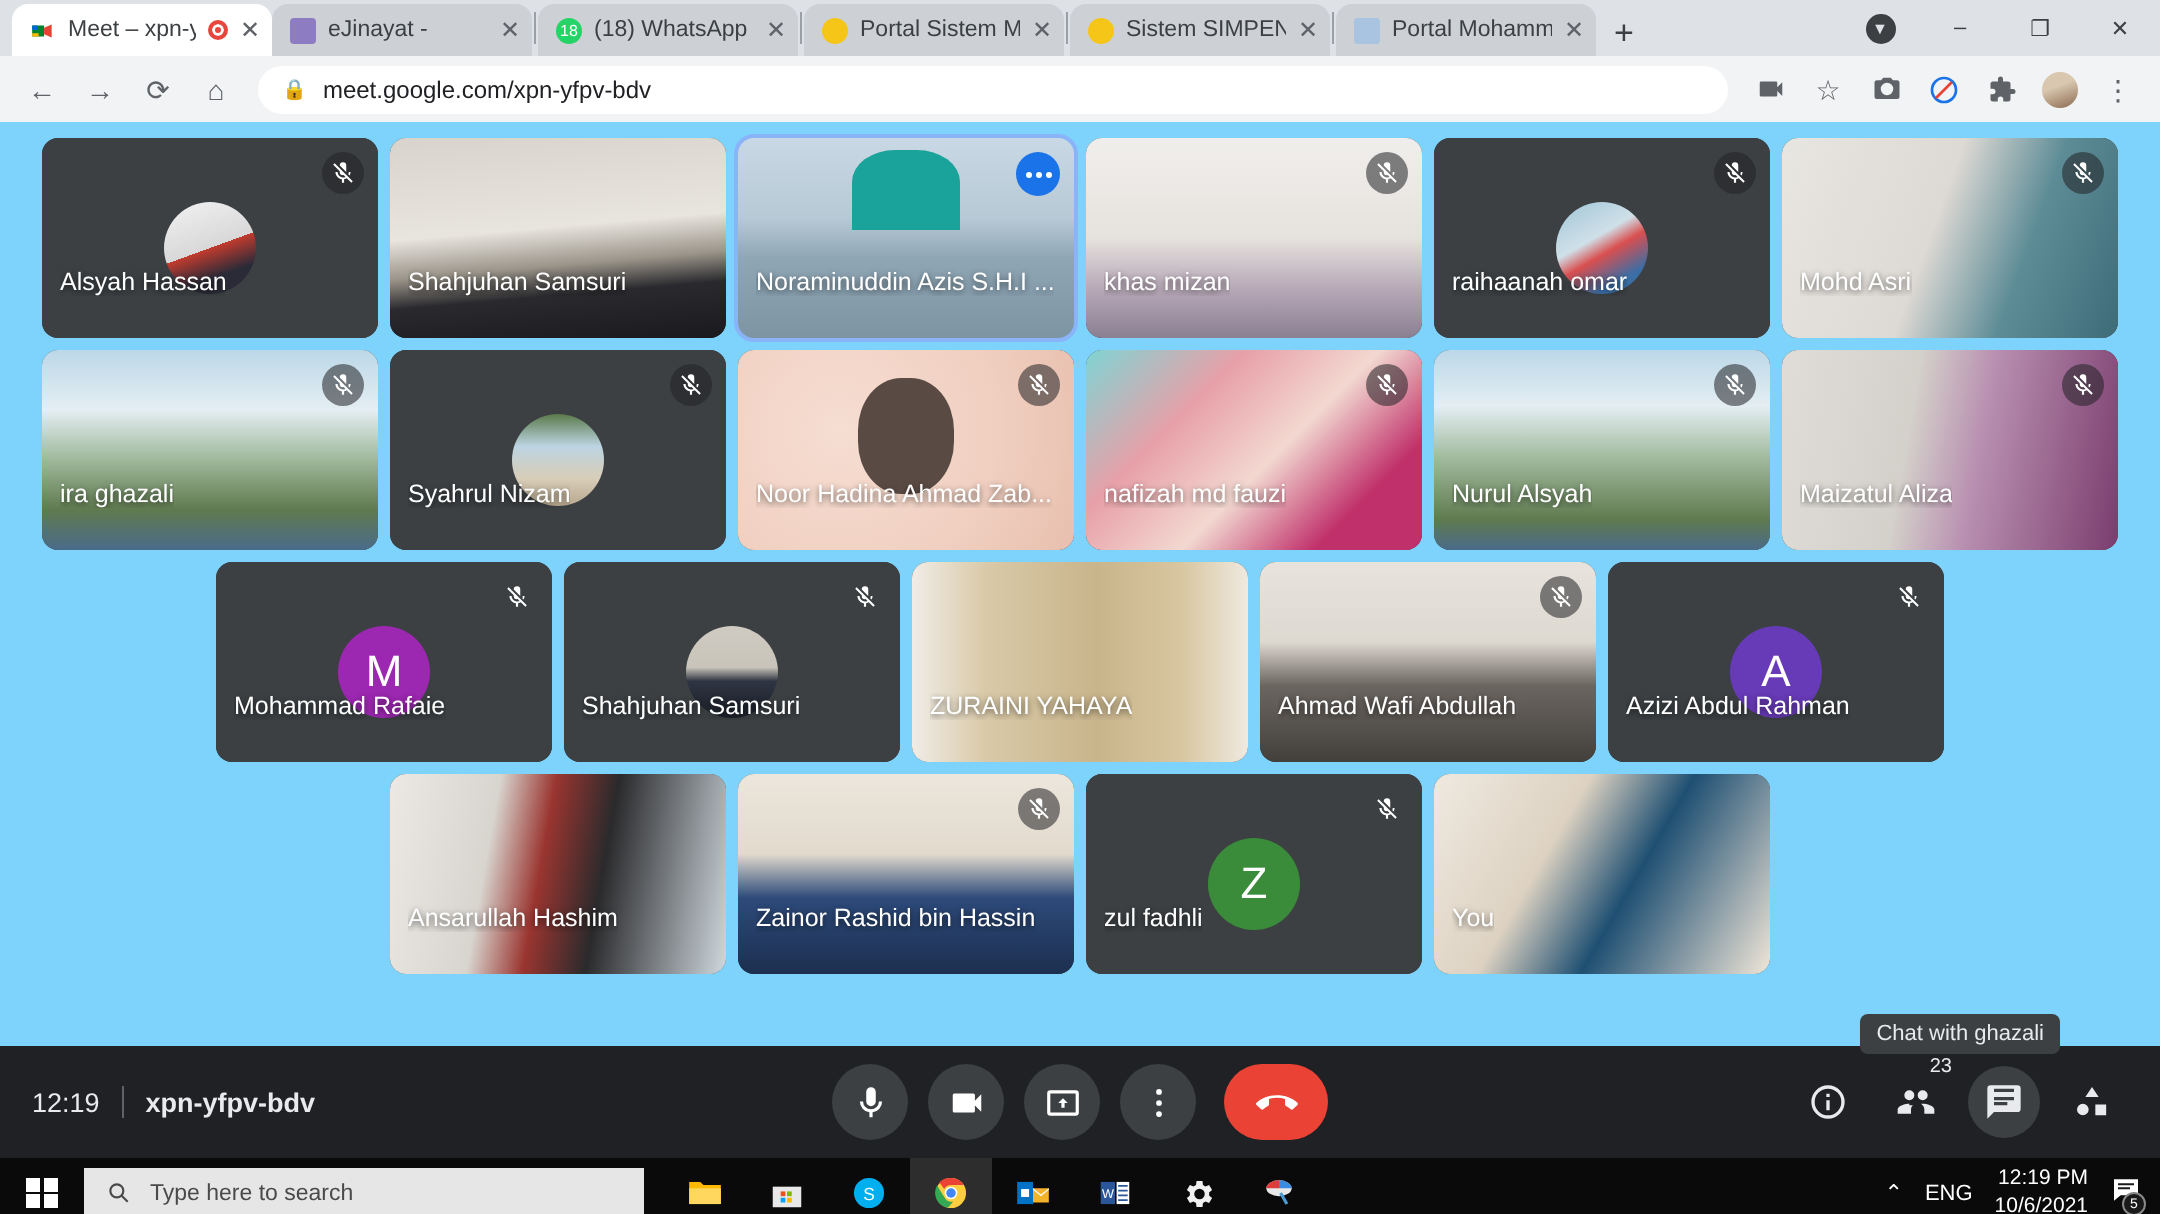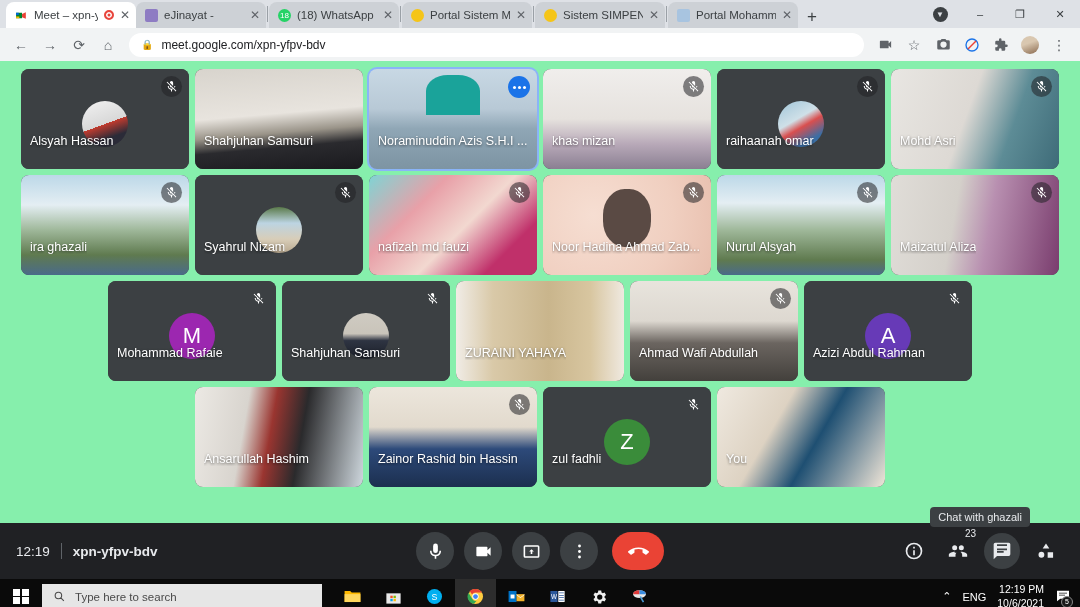--- a/index.html
+++ b/index.html
@@ -66,21 +66,21 @@
     margin: 0 5px; font-size: 12px; color: #202124;
   }
   .lock { font-size: 10px; color: #5f6368; }
   .avatar-img {
     width: 18px; height: 18px; border-radius: 50%;
     background: linear-gradient(160deg,#d9c7b0 40%,#8a6a4f);
   }
 
   
   .stage {
-    height: 462px; background: #86efac; position: relative;
+    height: 462px; background: #7dd3fc; position: relative;
     padding: 8px 10px 0;
   }
   .grid-row { display: flex; gap: 6px; justify-content: center; margin-bottom: 6px; }
   .tile {
     width: 168px; height: 100px; border-radius: 8px; position: relative;
     background: #3c4043; overflow: hidden; flex: 0 0 168px;
   }
   .tile.spotlight { outline: 3px solid #8ab4f8; outline-offset: -1px; }
   .tile-bg { position: absolute; inset: 0; }
   .tile-name {
@@ -356,32 +356,32 @@
       <div class="tile-bg" style="background:#3c4043;"></div>
       <div class="avatar-circle" style="background:linear-gradient(180deg,#5a7a4a 0%,#bcd4e2 35%,#d8cdb8 70%,#b8a88f 100%);"></div>
       <div class="tile-name">Syahrul Nizam</div>
       <div class="mic-badge">
           <svg viewBox="0 0 24 24">
             <path d="M19 11h-1.7c0 .74-.16 1.43-.43 2.05l1.23 1.23c.56-.98.9-2.09.9-3.28zM15 11.16V5a3 3 0 0 0-6 0v.18l6 5.98zM4.27 3L3 4.27l6 6V11a3 3 0 0 0 3 3c.22 0 .44-.03.65-.08l1.66 1.66c-.71.33-1.5.52-2.31.52a5 5 0 0 1-5-5H5c0 3.41 2.72 6.23 6 6.72V21h2v-3.28c.91-.13 1.77-.45 2.52-.9L19.73 21 21 19.73 4.27 3z" fill="#fff"></path>
           </svg>
         </div>
     </div>
     <div class="tile">
-      <div class="tile-bg" style="background:linear-gradient(135deg,#7fd4d4 0%,#e8a0a8 30%,#f2d8d0 55%,#c0306a 80%);"></div>
-      <div class="tile-name">nafizah md fauzi</div>
-      <div class="mic-badge">
-          <svg viewBox="0 0 24 24">
-            <path d="M19 11h-1.7c0 .74-.16 1.43-.43 2.05l1.23 1.23c.56-.98.9-2.09.9-3.28zM15 11.16V5a3 3 0 0 0-6 0v.18l6 5.98zM4.27 3L3 4.27l6 6V11a3 3 0 0 0 3 3c.22 0 .44-.03.65-.08l1.66 1.66c-.71.33-1.5.52-2.31.52a5 5 0 0 1-5-5H5c0 3.41 2.72 6.23 6 6.72V21h2v-3.28c.91-.13 1.77-.45 2.52-.9L19.73 21 21 19.73 4.27 3z" fill="#fff"></path>
-          </svg>
-        </div>
-    </div>
-    <div class="tile">
       <div class="tile-bg" style="background:radial-gradient(circle at 30% 40%,#f6ded2 0%,#f0cfc0 60%,#e8bfae 100%);"></div>
       <div class="avatar-circle" style="top:14px;width:48px;height:58px;border-radius:45%;background:#5a4a44;"></div>
       <div class="tile-name">Noor Hadina Ahmad Zab...</div>
+      <div class="mic-badge">
+          <svg viewBox="0 0 24 24">
+            <path d="M19 11h-1.7c0 .74-.16 1.43-.43 2.05l1.23 1.23c.56-.98.9-2.09.9-3.28zM15 11.16V5a3 3 0 0 0-6 0v.18l6 5.98zM4.27 3L3 4.27l6 6V11a3 3 0 0 0 3 3c.22 0 .44-.03.65-.08l1.66 1.66c-.71.33-1.5.52-2.31.52a5 5 0 0 1-5-5H5c0 3.41 2.72 6.23 6 6.72V21h2v-3.28c.91-.13 1.77-.45 2.52-.9L19.73 21 21 19.73 4.27 3z" fill="#fff"></path>
+          </svg>
+        </div>
+    </div>
+    <div class="tile">
+      <div class="tile-bg" style="background:linear-gradient(135deg,#7fd4d4 0%,#e8a0a8 30%,#f2d8d0 55%,#c0306a 80%);"></div>
+      <div class="tile-name">nafizah md fauzi</div>
       <div class="mic-badge">
           <svg viewBox="0 0 24 24">
             <path d="M19 11h-1.7c0 .74-.16 1.43-.43 2.05l1.23 1.23c.56-.98.9-2.09.9-3.28zM15 11.16V5a3 3 0 0 0-6 0v.18l6 5.98zM4.27 3L3 4.27l6 6V11a3 3 0 0 0 3 3c.22 0 .44-.03.65-.08l1.66 1.66c-.71.33-1.5.52-2.31.52a5 5 0 0 1-5-5H5c0 3.41 2.72 6.23 6 6.72V21h2v-3.28c.91-.13 1.77-.45 2.52-.9L19.73 21 21 19.73 4.27 3z" fill="#fff"></path>
           </svg>
         </div>
     </div>
     <div class="tile">
       <div class="tile-bg" style="background:linear-gradient(180deg,#bcd8e8 0%,#e4eef3 28%,#9fb89a 55%,#5f7a4f 85%,#4a6b8a 100%);"></div>
       <div class="tile-name">Nurul Alsyah</div>
       <div class="mic-badge">

